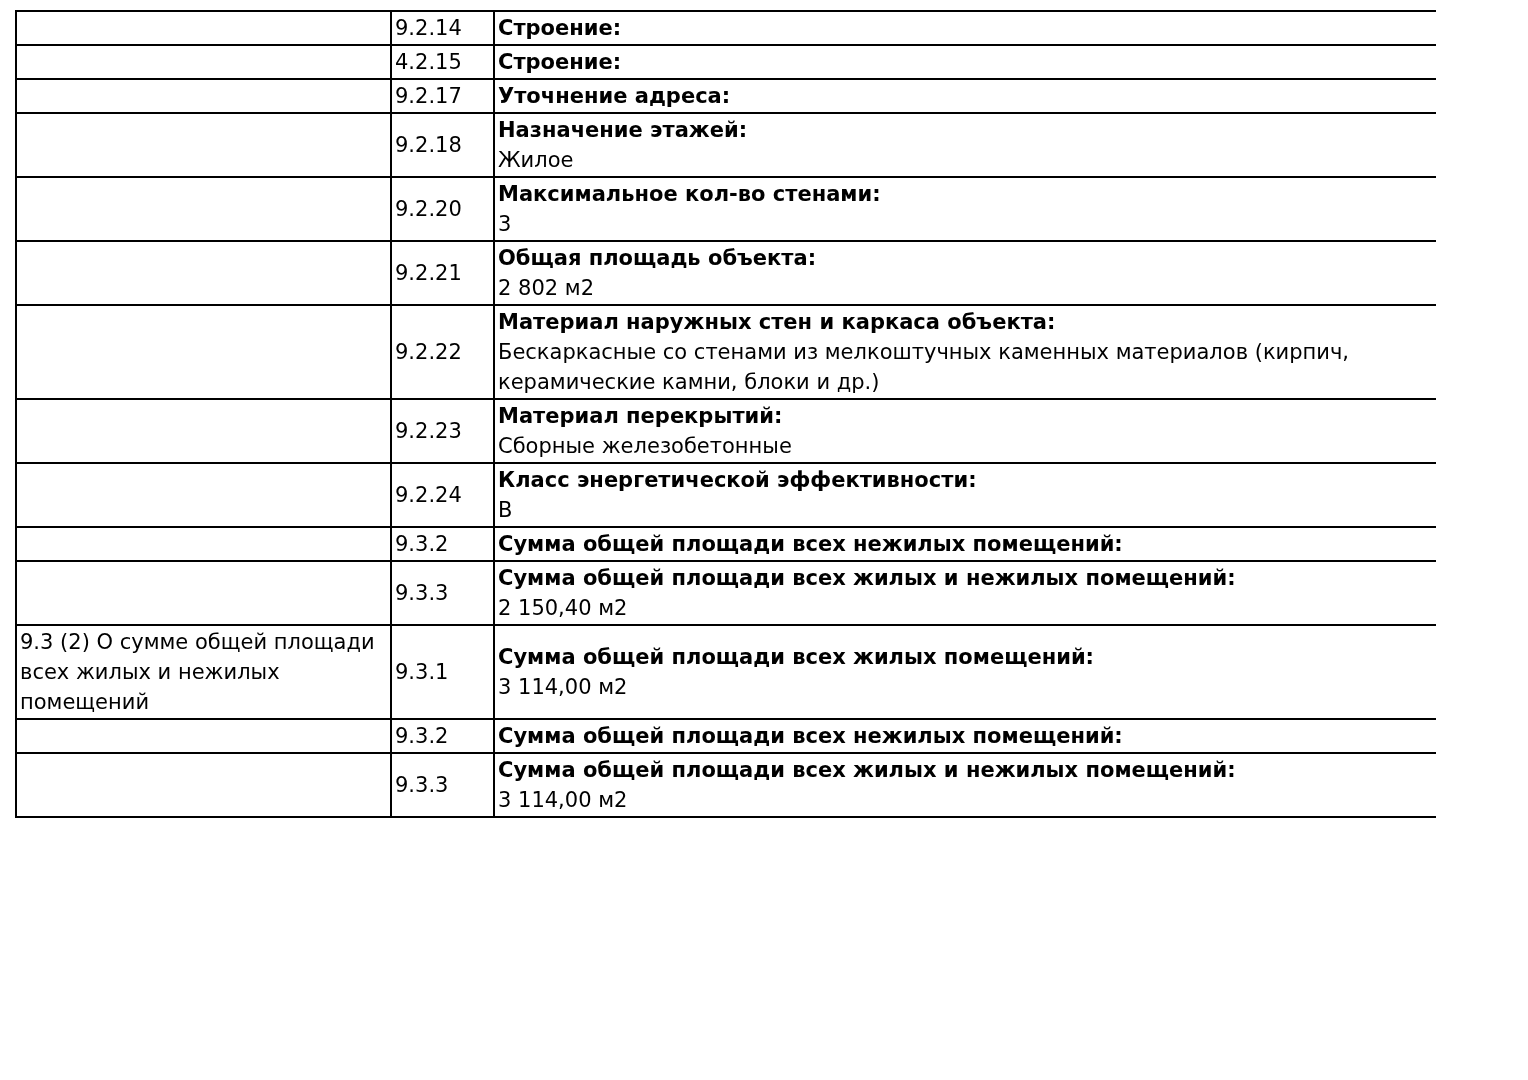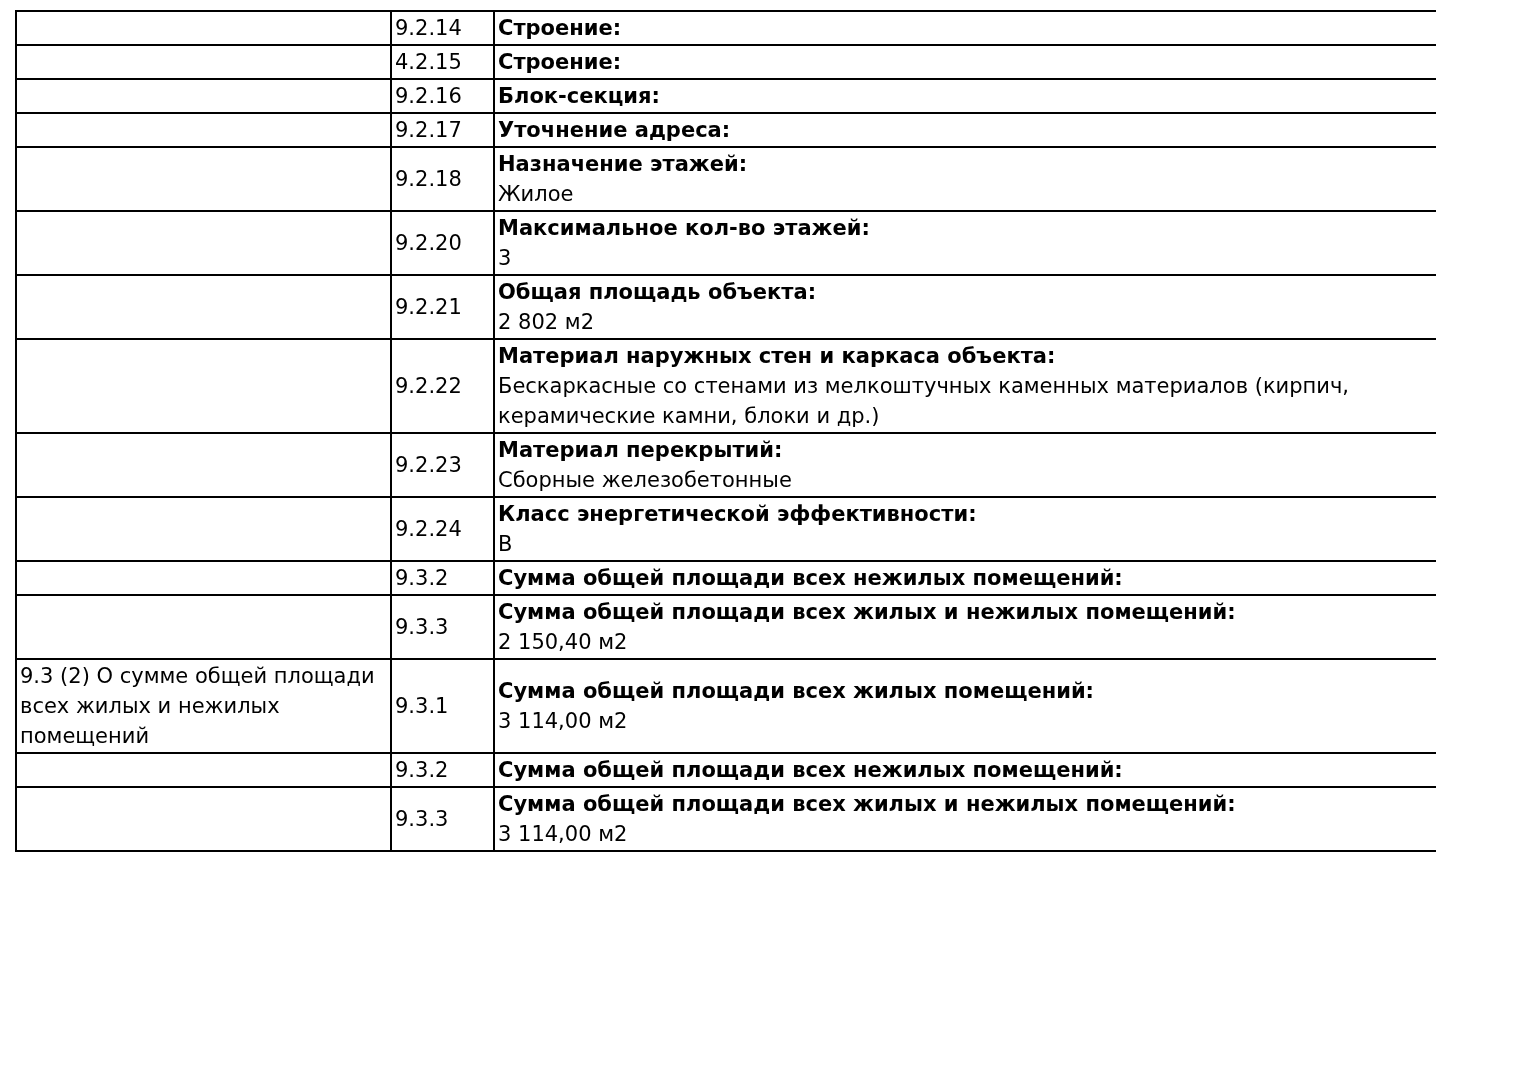--- a/index.html
+++ b/index.html
@@ -60,47 +60,39 @@
       <tr>
         <td class="c1"></td>
         <td class="c2">4.2.15</td>
         <td class="c3">
           <div class="lbl">Строение:</div>
           <div class="val"></div>
         </td>
       </tr>
       <tr>
         <td class="c1"></td>
-        <td class="c2">9.2.16</td>
-        <td class="c3">
-          <div class="lbl">Блок-секция:</div>
-          <div class="val"></div>
-        </td>
-      </tr>
-      <tr>
-        <td class="c1"></td>
         <td class="c2">9.2.17</td>
         <td class="c3">
           <div class="lbl">Уточнение адреса:</div>
           <div class="val"></div>
         </td>
       </tr>
       <tr>
         <td class="c1"></td>
         <td class="c2">9.2.18</td>
         <td class="c3">
           <div class="lbl">Назначение этажей:</div>
           <div class="val">Жилое</div>
         </td>
       </tr>
       <tr>
         <td class="c1"></td>
         <td class="c2">9.2.20</td>
         <td class="c3">
-          <div class="lbl">Максимальное кол-во этажей:</div>
+          <div class="lbl">Максимальное кол-во стенами:</div>
           <div class="val">3</div>
         </td>
       </tr>
       <tr>
         <td class="c1"></td>
         <td class="c2">9.2.21</td>
         <td class="c3">
           <div class="lbl">Общая площадь объекта:</div>
           <div class="val">2 802 м2</div>
         </td>

